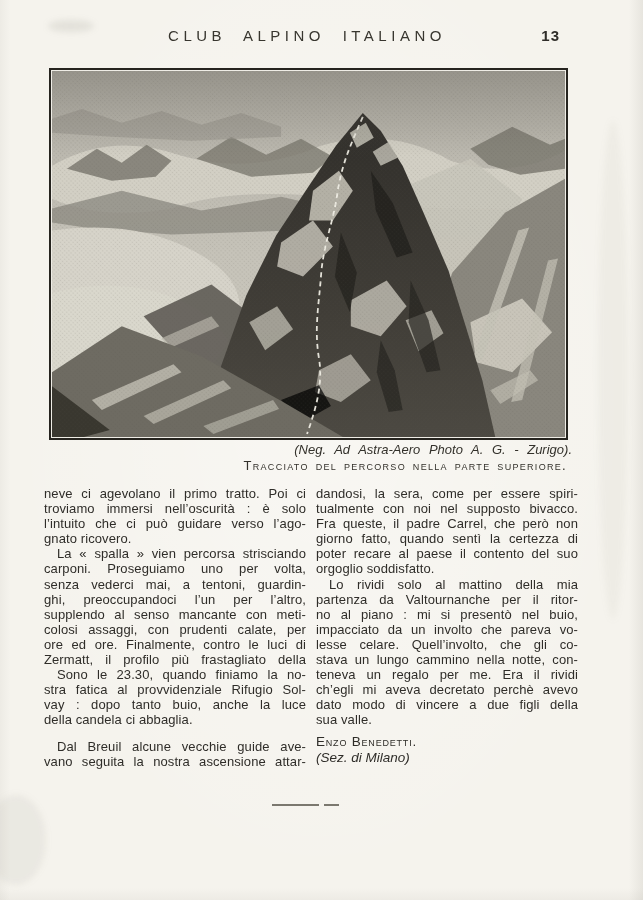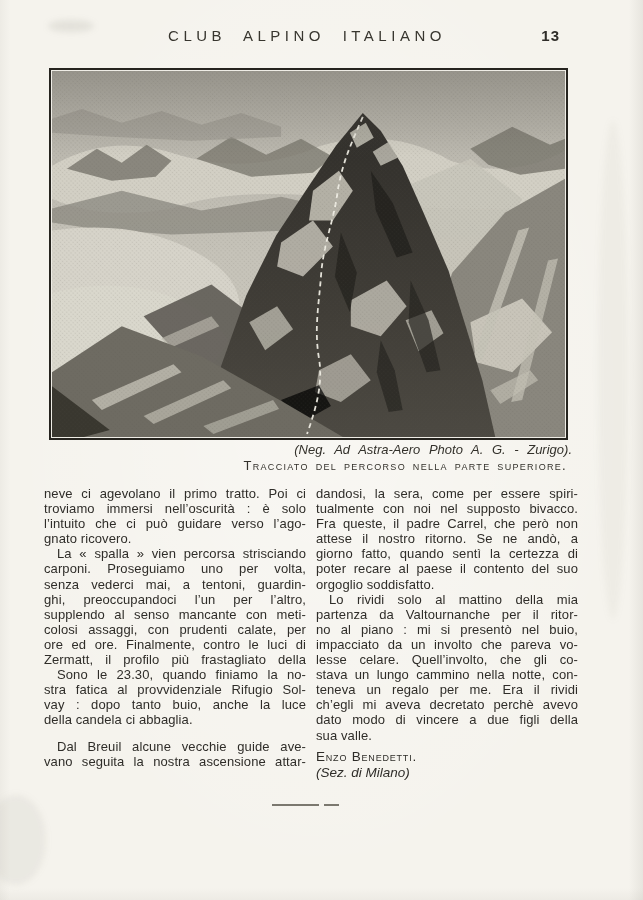--- a/index.html
+++ b/index.html
@@ -182,21 +182,20 @@
         <div class="tline">vay : dopo tanto buio, anche la luce</div>
         <div class="tline end">della candela ci abbaglia.</div>
         <div class="tline ind gap">Dal Breuil alcune vecchie guide ave-</div>
         <div class="tline">vano seguita la nostra ascensione attar-</div>
       </div>
     <div class="col">
       <div>
           <div class="tline">dandosi, la sera, come per essere spiri-</div>
           <div class="tline">tualmente con noi nel supposto bivacco.</div>
           <div class="tline">Fra queste, il padre Carrel, che però non</div>
-          <div class="tline">attese il nostro ritorno. Se ne andò, a</div>
           <div class="tline">giorno fatto, quando sentì la certezza di</div>
           <div class="tline">poter recare al paese il contento del suo</div>
           <div class="tline end">orgoglio soddisfatto.</div>
           <div class="tline ind">Lo rividi solo al mattino della mia</div>
           <div class="tline">partenza da Valtournanche per il ritor-</div>
           <div class="tline">no al piano : mi si presentò nel buio,</div>
           <div class="tline">impacciato da un involto che pareva vo-</div>
           <div class="tline">lesse celare. Quell’involto, che gli co-</div>
           <div class="tline">stava un lungo cammino nella notte, con-</div>
           <div class="tline">teneva un regalo per me. Era il rividi</div>

